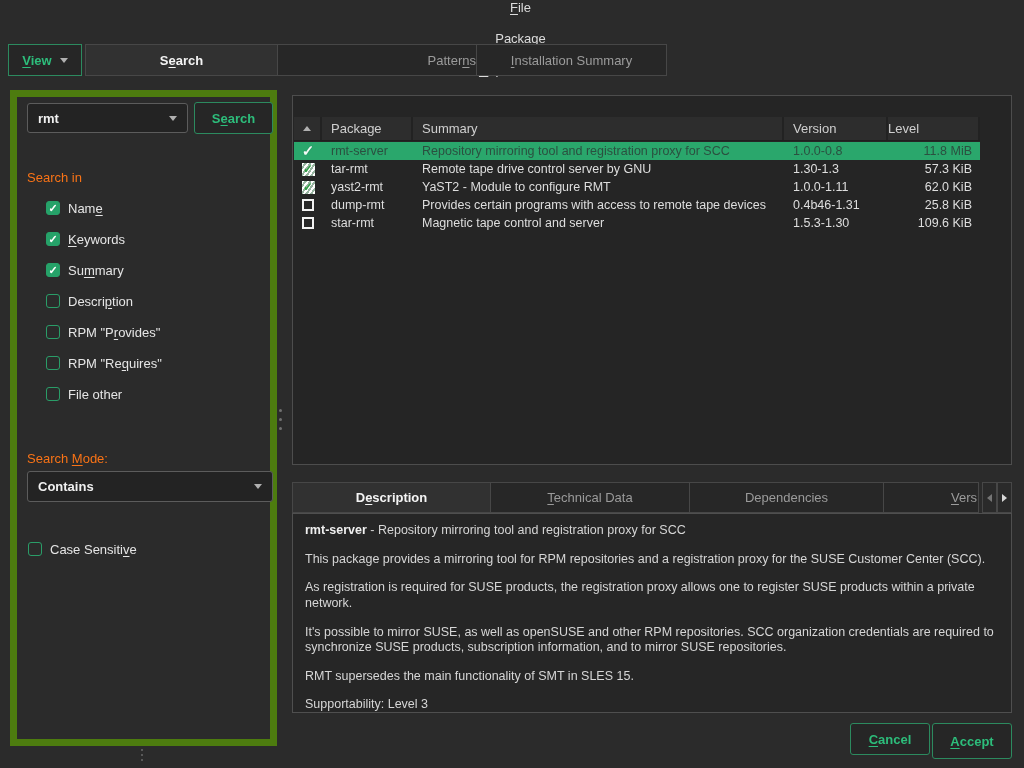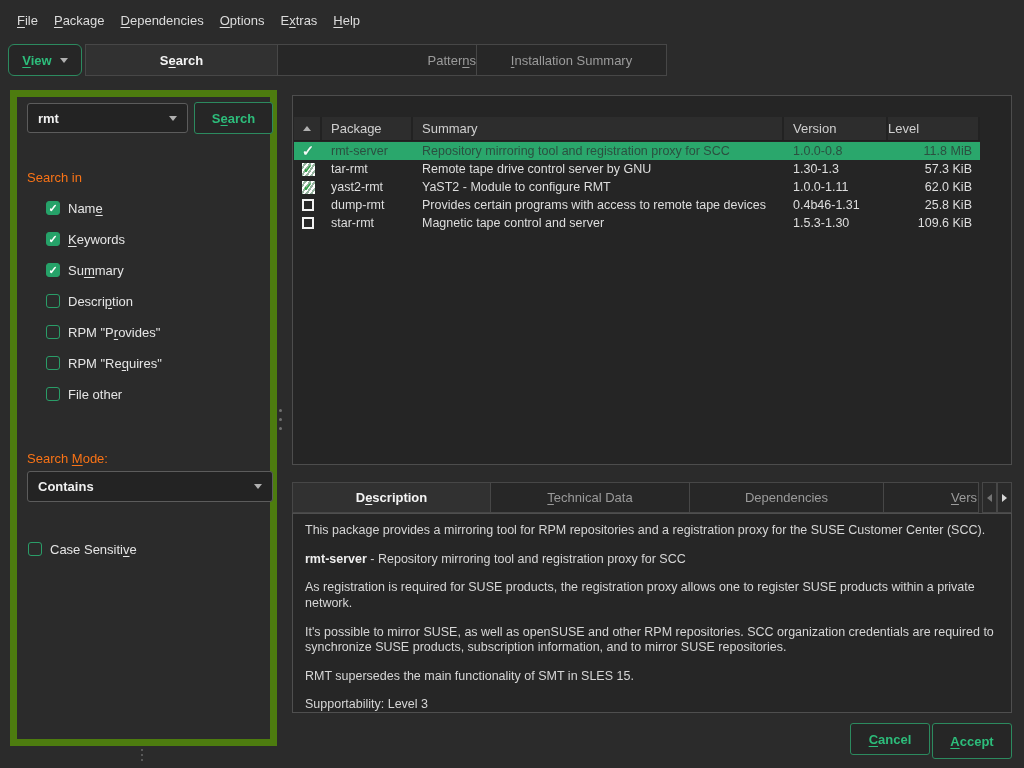--- a/index.html
+++ b/index.html
@@ -9,26 +9,26 @@
     background:#2b2b2b;
     color:#dcdcdc;
     position:relative;
     overflow:hidden;
     font-size:13px;
   }
   u { text-decoration:underline; text-underline-offset:2px; }
 
   
   .menubar { position:absolute; left:0; top:0; width:1024px; height:40px;
-             display:flex; align-items:center; gap:16px; padding-left:17px; }
+             display:flex; align-items:center; gap:16px; padding-left:17px;flex-direction:column; }
   .menu-item { color:#dcdcdc; cursor:default; }
 
   
   .view-btn { position:absolute; left:8px; top:44px; width:74px; height:32px;
-              border:1px solid #2c8a5f; border-radius:6px; background:#262626;
+              border:1px solid #2c8a5f; border-radius:0; background:#262626;
               display:flex; align-items:center; justify-content:center; gap:8px;
               color:#2dbd7b; font-weight:700; }
   .caret-down { width:0; height:0; border-left:4px solid transparent;
                 border-right:4px solid transparent; border-top:5px solid #b0b0b0; }
   .top-tabs { position:absolute; left:85px; top:44px; display:flex; }
   .tab { height:32px; border:1px solid #474747; border-left-width:0;
          background:#272727; color:#9b9b9b;
          display:flex; align-items:center; justify-content:center; }
   .top-tabs .tab:first-child { border-left-width:1px; }
   .top-tabs .tab:nth-child(1){ width:193px; }
@@ -299,22 +299,22 @@
     </div>
 </div>
 <div class="tab-scroll ts-left">
   <span class="tri-left"></span>
 </div>
 <div class="tab-scroll ts-right">
   <span class="tri-right"></span>
 </div>
 
 <div class="desc-panel">
+  <p><b>rmt-server</b><span> - Repository mirroring tool and registration proxy for SCC</span></p>
   <p>This package provides a mirroring tool for RPM repositories and a registration proxy for the SUSE Customer Center (SCC).</p>
-  <p><b>rmt-server</b><span> - Repository mirroring tool and registration proxy for SCC</span></p>
     <p>As registration is required for SUSE products, the registration proxy allows one to register SUSE products within a private network.</p>
     <p>It's possible to mirror SUSE, as well as openSUSE and other RPM repositories. SCC organization credentials are required to synchronize SUSE products, subscription information, and to mirror SUSE repositories.</p>
     <p>RMT supersedes the main functionality of SMT in SLES 15.</p>
     <p>Supportability: Level 3</p>
 </div>
 
 <div class="btn-green cancel-btn">
   <span><u>C</u>ancel</span>
 </div>
 <div class="btn-green accept-btn">

